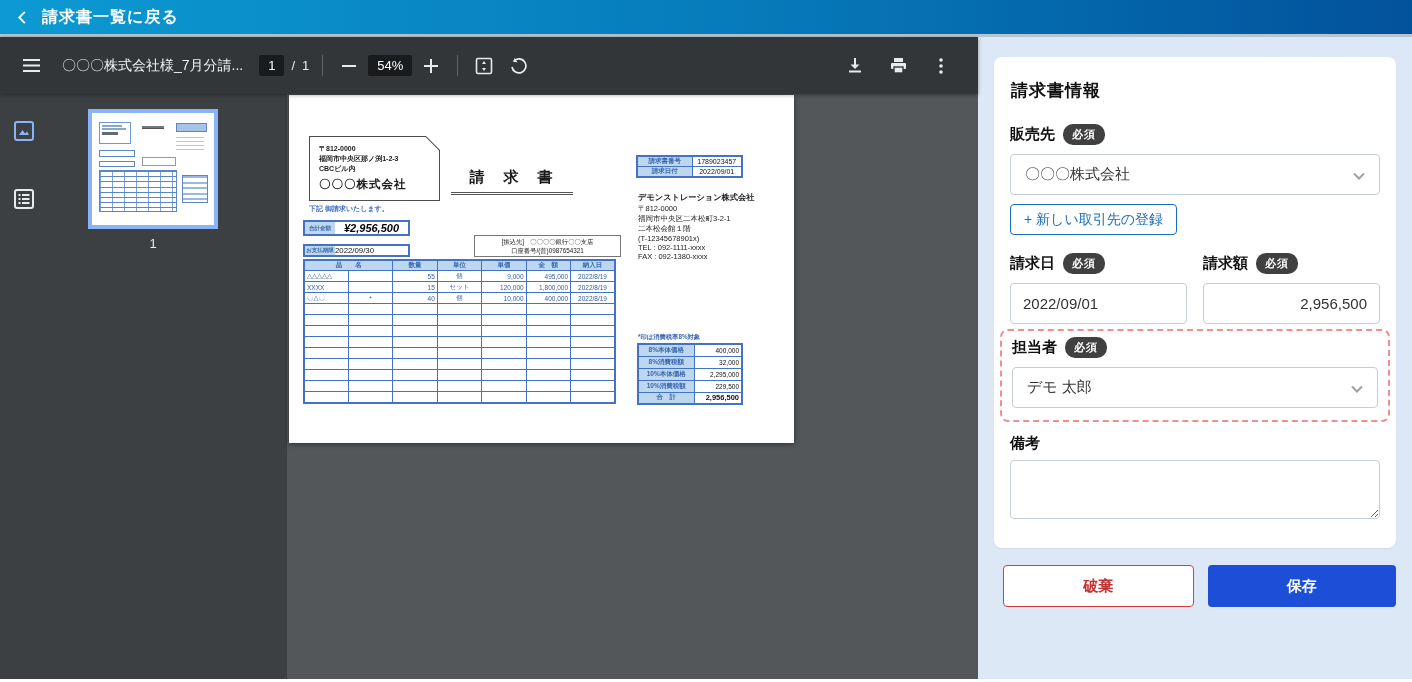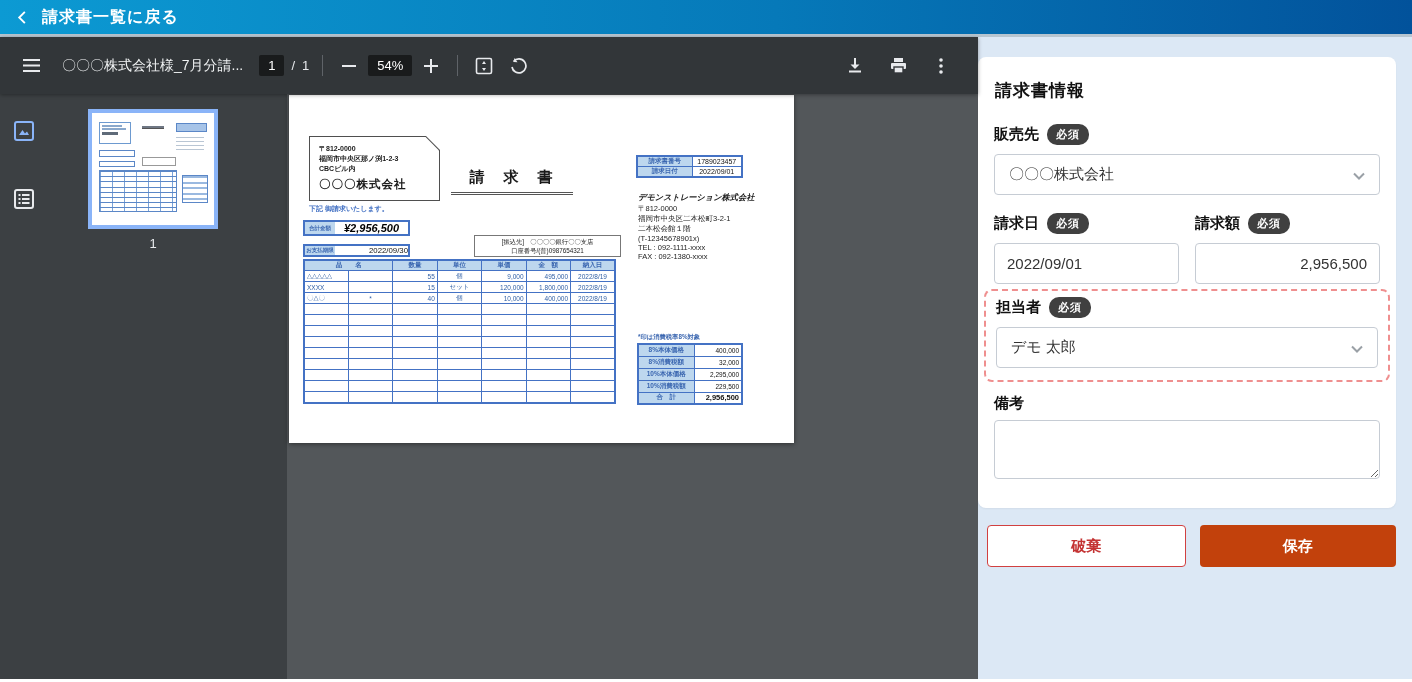--- a/index.html
+++ b/index.html
@@ -52,48 +52,48 @@
   .doc-title { left:162px; top:73px; width:122px; text-align:center; font-size:15px; font-weight:bold;
     color:#1a1a1a; letter-spacing:2px; padding-bottom:5px; border-bottom:3px double #555; }
   table.inv { border-collapse:collapse; table-layout:fixed; }
   table.inv td, table.inv th { border:1px solid #4472c4; overflow:hidden; white-space:nowrap; }
   .lbl { background:#bdd7ee; color:#3a66b0; font-weight:bold; text-align:center; }
   .meta-table { left:347px; top:60px; border:2px solid #4472c4; font-size:6.5px; }
   .meta-table td { height:10px; }
   .meta-table .lbl { width:55px; }
   .meta-table .val { width:50px; text-align:center; color:#111; font-size:7px; }
   .issuer { left:349px; top:97px; font-size:7.5px; color:#222; line-height:9.8px; }
-  .issuer .co { font-size:8.2px; font-weight:bold; margin-bottom:1px;font-style:italic; }
+  .issuer .co { font-size:8.2px; font-weight:bold; margin-bottom:1px; }
   .total-box { left:14px; top:125px; display:flex; border:2px solid #4472c4; width:107px; height:16px; }
   .total-box .lbl { width:30px; font-size:5.5px; display:flex; align-items:center; justify-content:center; }
   .total-box .val { flex:1; text-align:center; font-size:11px; font-weight:bold; color:#000; line-height:12px;font-style:italic; }
   .due-box { left:14px; top:149px; display:flex; border:2px solid #4472c4; width:107px; height:13px; }
   .due-box .lbl { width:30px; font-size:5.5px; display:flex; align-items:center; justify-content:center; }
-  .due-box .val { flex:1; text-align:right; font-size:7.8px; color:#111; line-height:9px; }
+  .due-box .val { flex:1; text-align:left; font-size:7.8px; color:#111; line-height:9px; }
   .bank-box { left:185px; top:140px; width:147px; height:22px; border:1px solid #777;
     font-size:6.3px; color:#222; text-align:center; line-height:9.5px; padding-top:2px; }
   .item-table { left:14px; top:164px; width:313px; border:2px solid #4472c4; font-size:6.5px; color:#2f5fa5; }
   .item-table th { height:10px; font-size:6.5px; }
   .item-table td { height:11px; }
   .item-table .c-name { width:94px; text-align:left; padding-left:2px; }
   .item-table .c-mark { width:13px; text-align:center; }
   .item-table .c-qty  { width:30px; text-align:right; padding-right:2px; }
   .item-table .c-unit { width:21px; text-align:center; }
   .item-table .c-price{ width:49px; text-align:right; padding-right:2px; }
   .item-table .c-amt  { width:50px; text-align:right; padding-right:2px; }
   .item-table .c-date { width:43px; text-align:center; }
   .tax-note { left:349px; top:238px; font-size:6.3px; font-weight:bold; color:#3a66b0; }
   .tax-table { left:348px; top:248px; border:2px solid #4472c4; font-size:6.5px; }
   .tax-table td { height:12px; }
   .tax-table .lbl { width:56px; }
   .tax-table .val { width:48px; text-align:right; padding-right:2px; color:#111; }
   .tax-table tr:last-child .val { font-weight:bold; font-size:7.5px; }
 
   
-  .form-pane { flex:1; background:#dce8f5; padding:20px 16px 0 0; }
+  .form-pane { flex:1; background:#dce8f5; padding:20px 16px 0 16px; }
   .card { background:#fff; border-radius:8px; padding:18px 16px 25px 16px; box-shadow:0 1px 2px rgba(0,0,0,.05); }
   .card h2 { font-size:17px; color:#111; margin:4px 0 0 1px; letter-spacing:1px; }
   .f-label { display:flex; align-items:center; font-size:15px; font-weight:bold; color:#111; }
   .badge { background:#404040; color:#fff; font-size:11px; font-weight:bold; border-radius:10px;
     padding:2.5px 9px 3.5px; margin-left:8px; letter-spacing:1px; }
   .field { position:relative; height:41px; border:1px solid #c6ccd4; border-radius:4px; background:#fff;
     display:flex; align-items:center; padding:0 14px; font-size:15px; color:#333; cursor:pointer; }
   .field .chev { position:absolute; right:12px; top:13px; }
   input.field-input { width:100%; height:41px; border:1px solid #c6ccd4; border-radius:4px;
     padding:0 12px; font-size:15px; color:#333; font-family:inherit; }
@@ -103,21 +103,21 @@
   .two-col { display:grid; grid-template-columns:1fr 1fr; column-gap:16px; }
   .mt18 { margin-top:18px; } .mt9 { margin-top:9px; }
   .dashed-box { border:2px dashed #ef8f8f; border-radius:8px; margin:5px -10px 0 -10px; padding:6px 10px 12px 10px; }
   .annot { position:absolute; left:147px; top:5px; color:#e25050; font-size:22px; font-weight:bold;
     white-space:nowrap; letter-spacing:1px; }
   textarea.notes { width:100%; height:59px; border:1px solid #c6ccd4; border-radius:4px; margin-top:7px;
     resize:both; font-family:inherit; font-size:14px; padding:8px 10px; color:#333; }
   .btn-row { display:flex; gap:14px; margin:17px 0 0 9px; }
   .btn { flex:1; height:42px; border-radius:4px; font-size:15px; font-weight:bold; cursor:pointer; font-family:inherit; }
   .btn-discard { background:#fff; border:1px solid #d14040; color:#c43333; }
-  .btn-save { background:#c2410c; border:none; color:#fff; }
+  .btn-save { background:#1d4ed8; border:none; color:#fff; }
 
   svg { display:block; }
 </style>
 </head>
 <body>
 
 <div class="app-header">
   <span class="tb-icon" style="width:18px;height:18px;">
     <svg width="15" height="15" viewBox="0 0 16 16">
         <polyline points="10.5,2 4.5,8 10.5,14" fill="none" stroke="#fff" stroke-width="2"></polyline>
@@ -463,20 +463,21 @@
         <span class="badge">必須</span>
       </div>
       <div class="field mt9">
         <span>〇〇〇株式会社</span>
         <span class="chev">
           <svg width="16" height="16" viewBox="0 0 16 16">
               <polyline points="3,5.5 8,10.5 13,5.5" fill="none" stroke="#9aa0a6" stroke-width="2"></polyline>
             </svg>
         </span>
       </div>
+      <button class="add-client">+ 新しい取引先の登録</button>
 
       <div class="two-col mt18">
         <div class="f-label">
           <span>請求日</span>
           <span class="badge">必須</span>
         </div>
         <div class="f-label">
           <span>請求額</span>
           <span class="badge">必須</span>
         </div>

